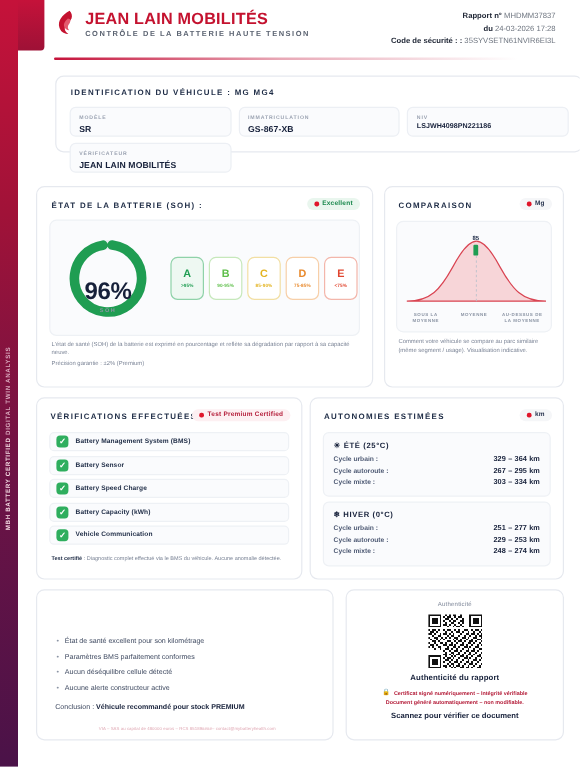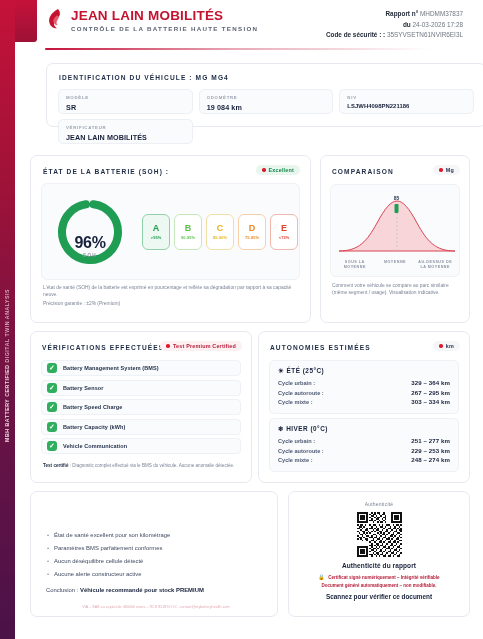--- a/index.html
+++ b/index.html
@@ -89,21 +89,21 @@
   #soh-badge .dot { background:#e0162b; }
   .soh-inner {
     position:absolute; left:10px; top:27px; right:10px; height:97px;
     background:#fafbfd; border:1px solid #eef1f5; border-radius:6px;
     display:flex; align-items:center;
   }
   .donut { position:relative; width:72px; height:72px; margin-left:12px; flex:0 0 auto; }
   .donut svg { position:absolute; inset:0; }
   .donut .center { position:absolute; inset:0; display:flex; flex-direction:column;
     align-items:center; justify-content:center; }
-  .donut .pct { font-size:16px; font-weight:800; color:#16203a; letter-spacing:-.3px;margin-top:29px; }
+  .donut .pct { font-size:20px; font-weight:800; color:#16203a; letter-spacing:-.3px;margin-top:29px; }
   .donut .cap { font-size:4.6px; font-weight:700; color:#8b94a4; letter-spacing:1.3px; margin-top:1px; }
   .grades { display:flex; gap:4px; margin-left:16px; }
   .grade {
     width:28px; height:36px; border-radius:6px; border:1px solid; background:#fff;
     display:flex; flex-direction:column; align-items:center; justify-content:center; gap:2px;
   }
   .grade .g { font-size:9px; font-weight:800; line-height:9px; }
   .grade .r { font-size:3.9px; font-weight:700; letter-spacing:.1px; }
   .soh-note {
     position:absolute; left:12px; right:12px; top:128px;
@@ -262,22 +262,22 @@
   </div>
 
   <div class="card" id="id-card">
     <div class="card-title">IDENTIFICATION DU VÉHICULE : MG MG4</div>
     <div class="id-grid">
       <div class="id-cell">
         <div class="k">MODÈLE</div>
         <div class="v">SR</div>
       </div>
       <div class="id-cell">
-        <div class="k">ODOMÈTRE</div>
-        <div class="v">19 084 km</div>
+        <div class="k">IMMATRICULATION</div>
+        <div class="v">GS-867-XB</div>
       </div>
       <div class="id-cell">
         <div class="k">NIV</div>
         <div class="v small">LSJWH4098PN221186</div>
       </div>
       <div class="id-cell">
         <div class="k">VÉRIFICATEUR</div>
         <div class="v">JEAN LAIN MOBILITÉS</div>
       </div>
     </div>

